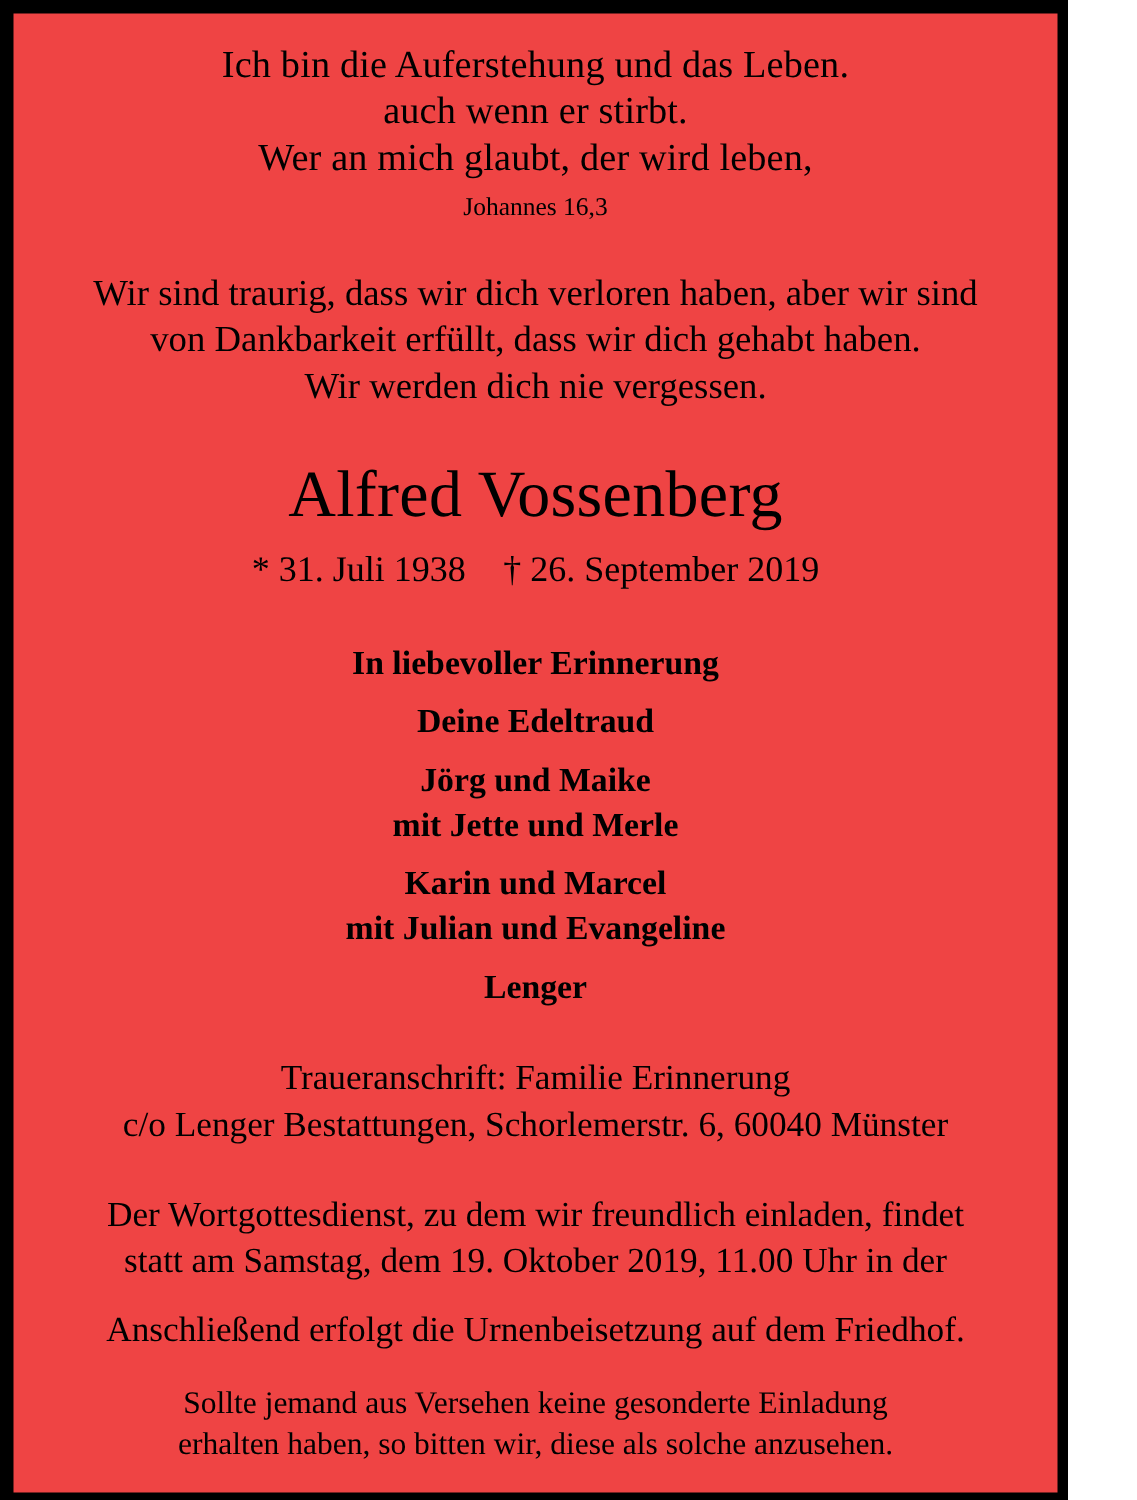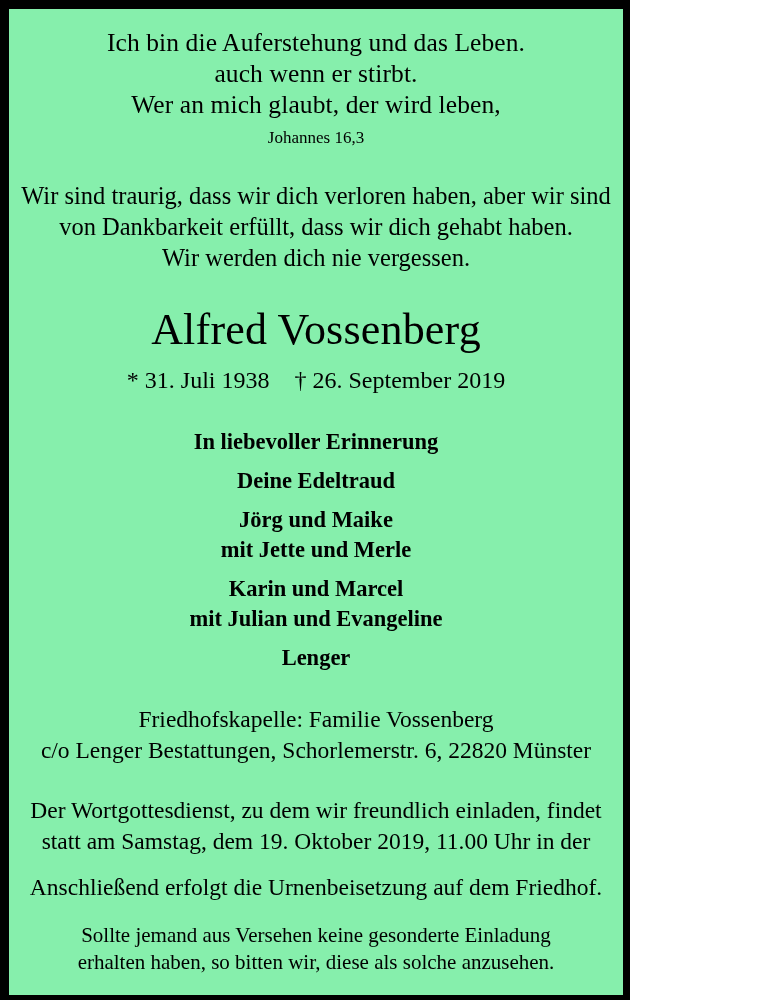--- a/index.html
+++ b/index.html
@@ -7,24 +7,24 @@
     margin: 0;
     padding: 0;
     background: #ffffff;
   }
   body {
     font-family: "Liberation Serif", "DejaVu Serif", serif;
     color: #000000;
   }
 
   .notice {
-    width: 630px;
+    width: 712px;
     height: 1000px;
     box-sizing: border-box;
-    background: #86efac;
+    background: #ef4444;
     border-top: 9px solid #000000;
     border-left: 9px solid #000000;
     border-right: 7px solid #000000;
     border-bottom: 5px solid #000000;
     position: relative;
     overflow: hidden;
   }
 
   .inner {
     box-sizing: border-box;
@@ -165,22 +165,22 @@
       <div class="mourner-group">
         <span class="line">Karin und Marcel</span>
         <span class="line">mit Julian und Evangeline</span>
       </div>
       <div class="mourner-group">
         <span class="line">Lenger</span>
       </div>
     </div>
 
     <div class="address">
-      <span class="line">Friedhofskapelle: Familie Vossenberg</span>
-      <span class="line">c/o Lenger Bestattungen, Schorlemerstr. 6, 22820 Münster</span>
+      <span class="line">Traueranschrift: Familie Erinnerung</span>
+      <span class="line">c/o Lenger Bestattungen, Schorlemerstr. 6, 60040 Münster</span>
     </div>
 
     <div class="service">
       <span class="line">Der Wortgottesdienst, zu dem wir freundlich einladen, findet</span>
       <span class="line">statt am Samstag, dem 19. Oktober 2019, 11.00 Uhr in der</span>
     </div>
     <div class="burial">
       <span class="line">Anschließend erfolgt die Urnenbeisetzung auf dem Friedhof.</span>
     </div>
 

